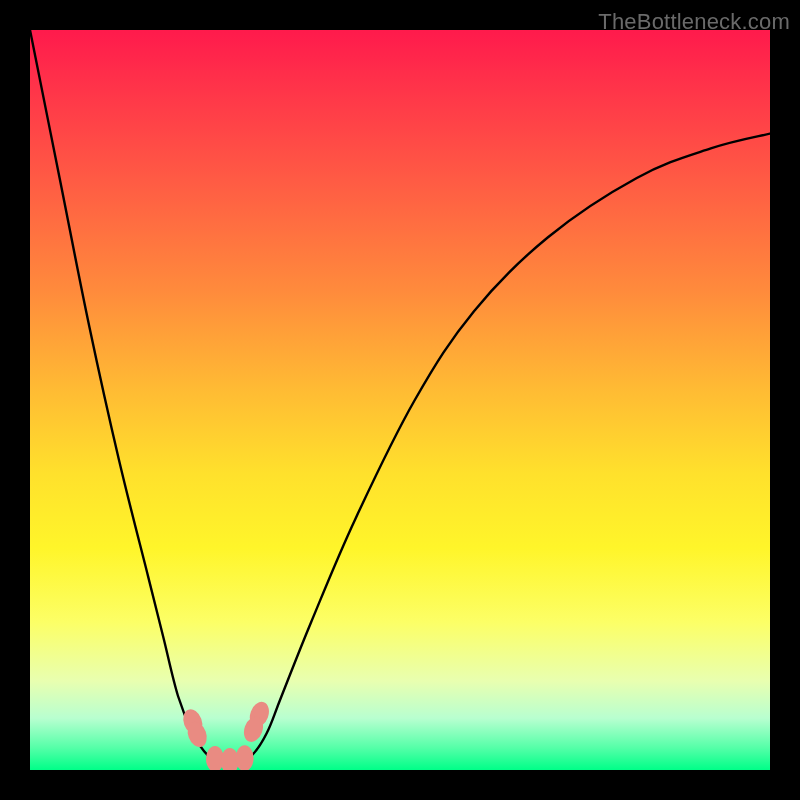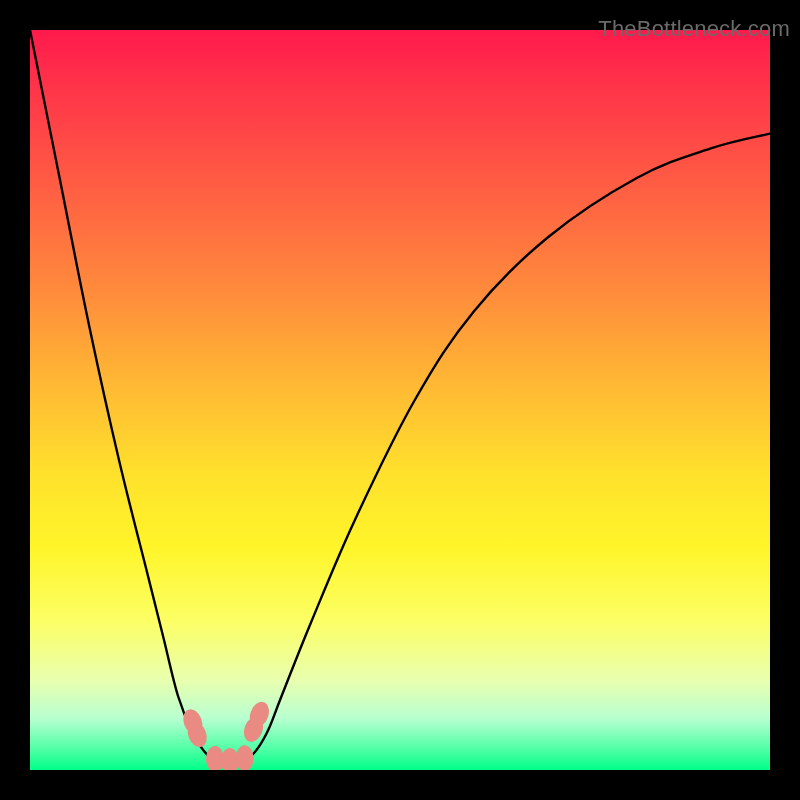--- a/index.html
+++ b/index.html
@@ -36,21 +36,21 @@
       #fff52a 70%,
       #fcff66 80%,
       #e8ffb0 88%,
       #b8ffd0 93%,
       #55ffa8 97%,
       #00ff88 100%
     );
   }
   .watermark {
     position: absolute;
-    top: 16px;
+    top: 9px;
     right: 10px;
     color: #6a6a6a;
     font-size: 22px;
     font-weight: 500;
     letter-spacing: 0.2px;
     z-index: 5;
   }
   svg.curve {
     position: absolute;
     left: 0;

